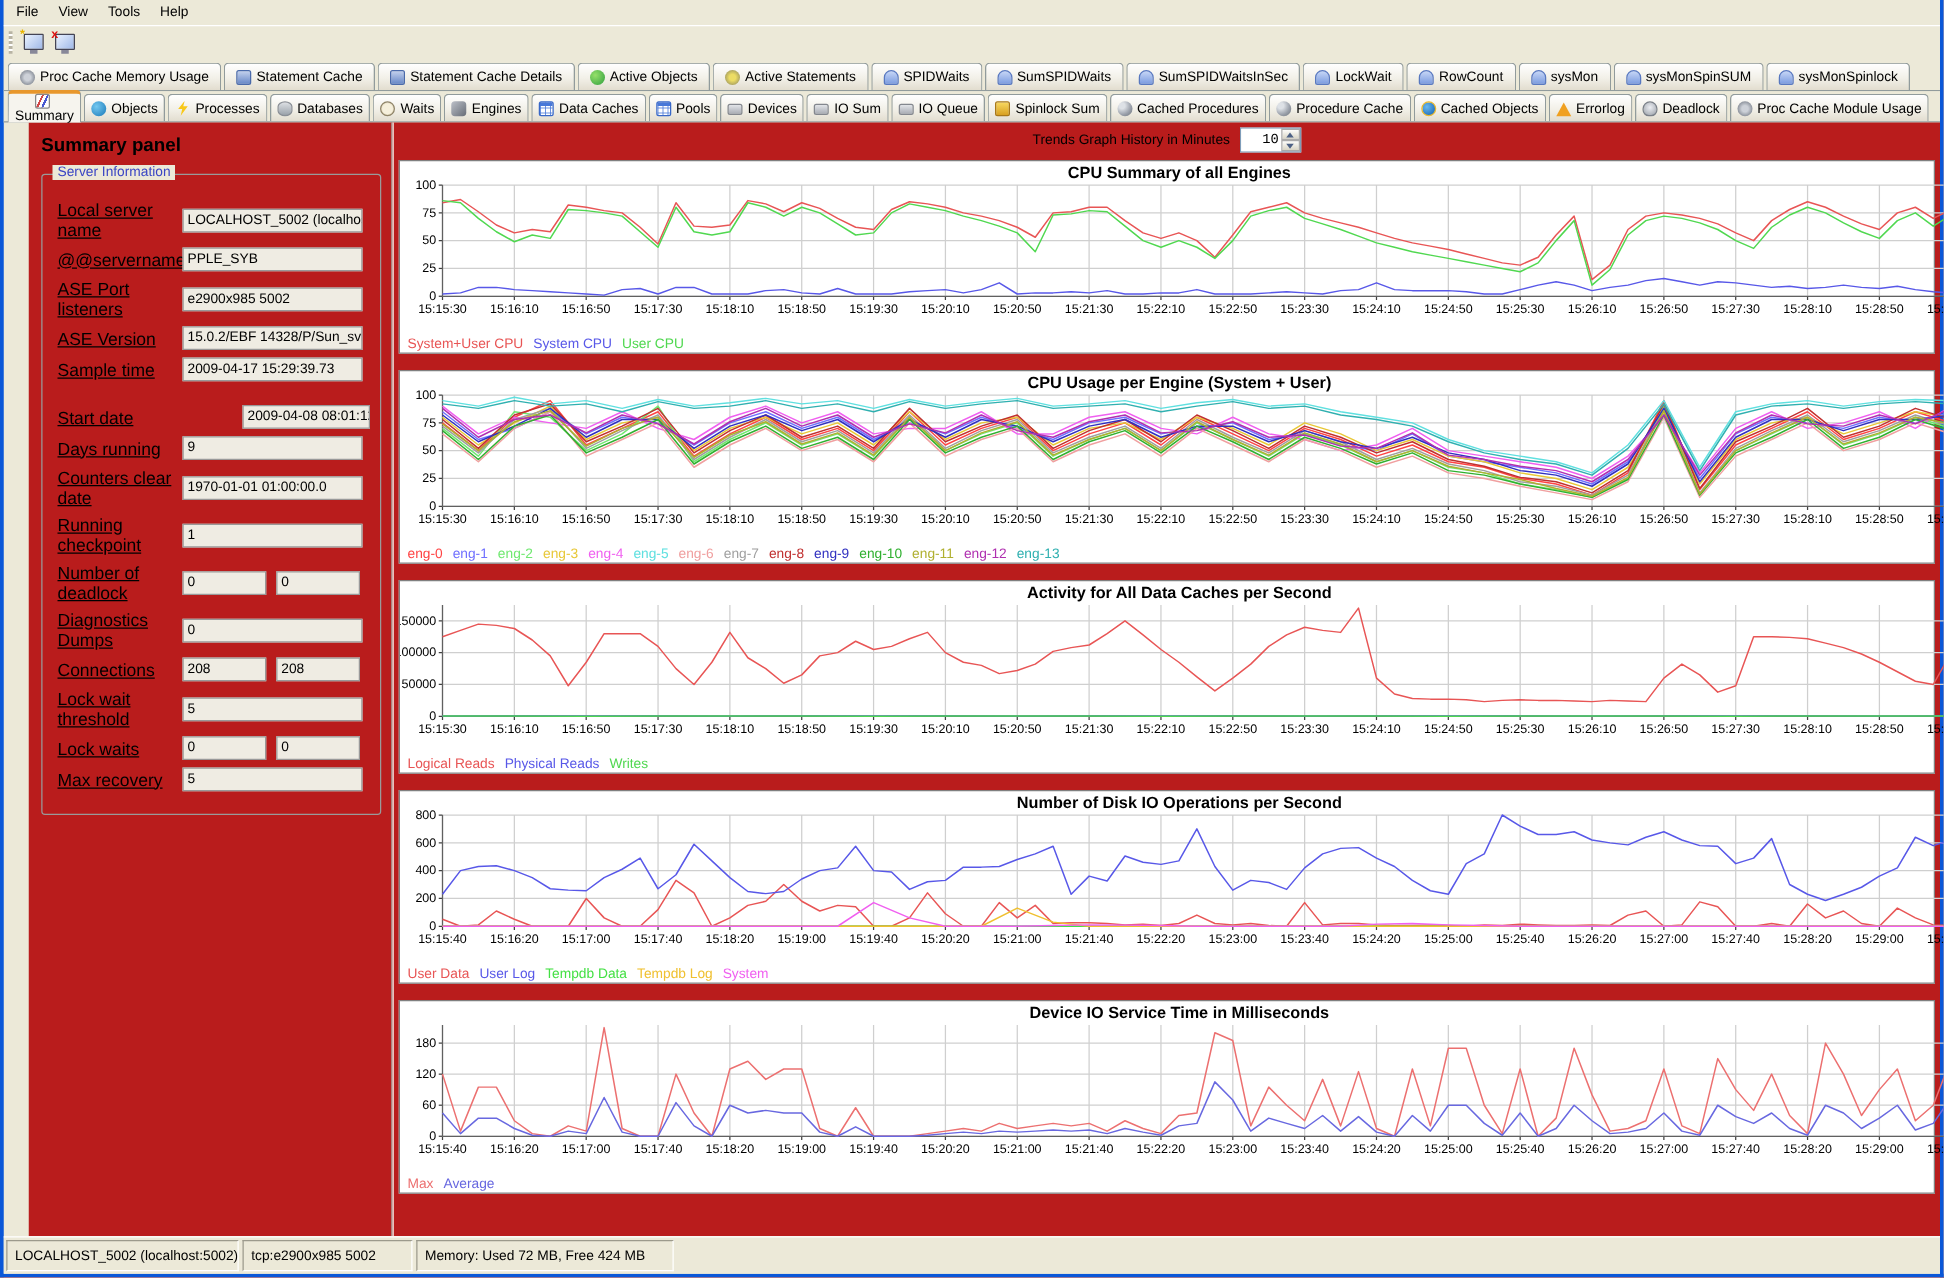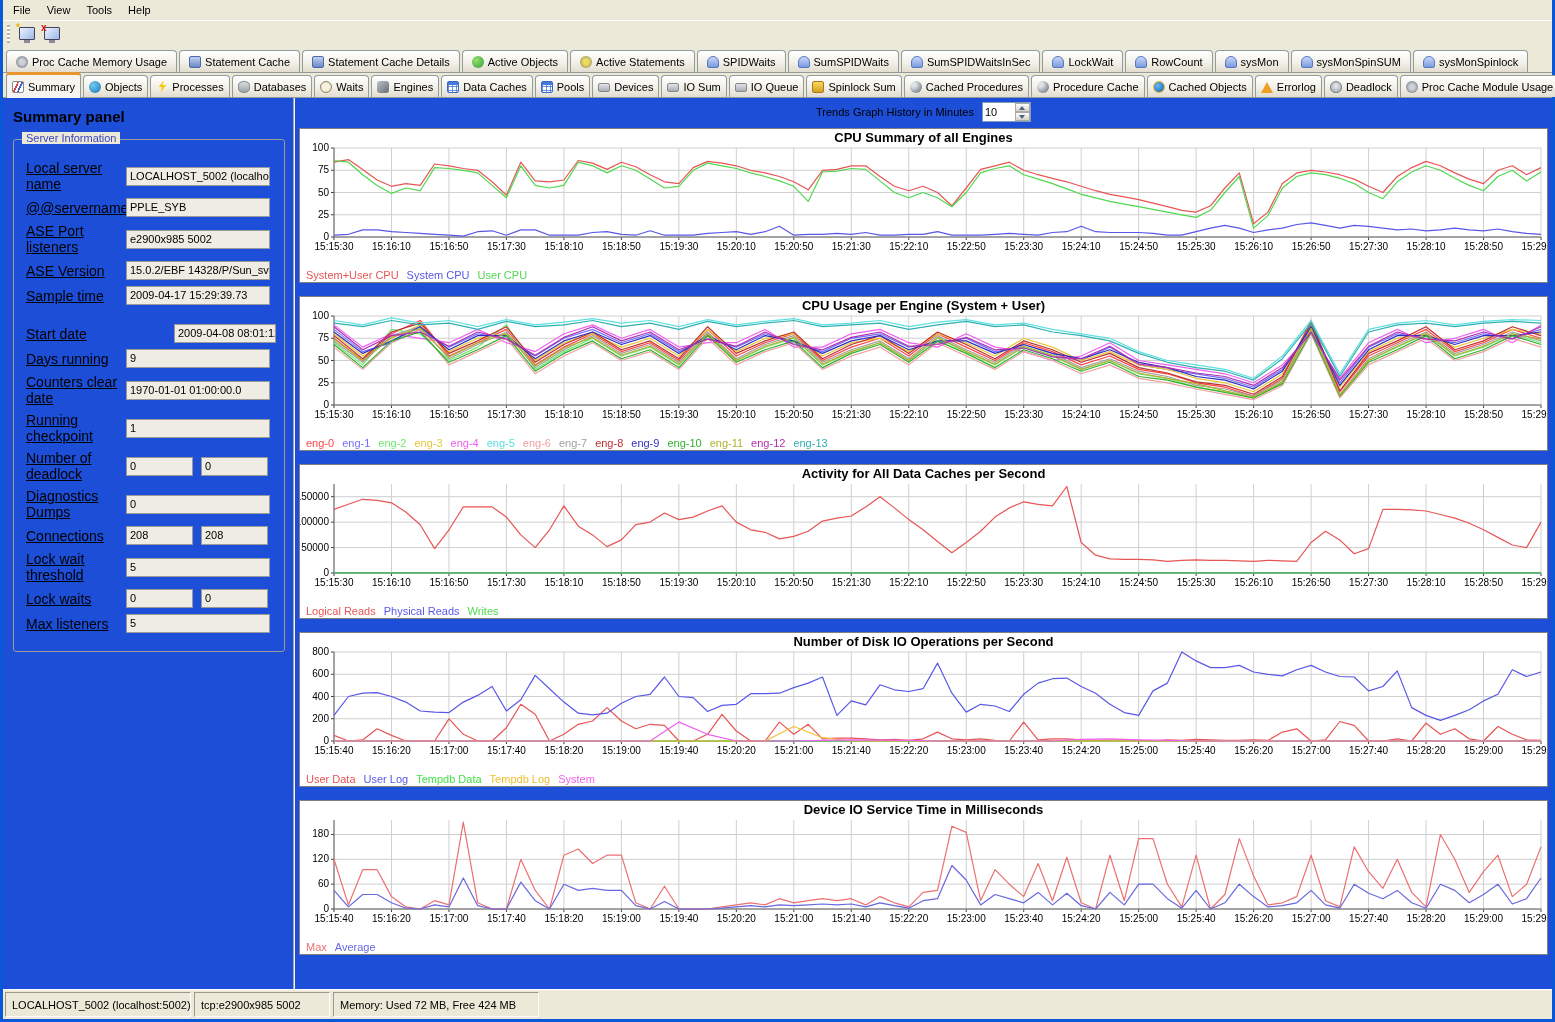--- a/index.html
+++ b/index.html
@@ -33,21 +33,21 @@
   .mon:after{content:"";position:absolute;left:4px;bottom:-4px;width:6px;height:3px;background:#889;}
   .badge{position:absolute;top:0;left:1px;font-size:10px;font-weight:bold;line-height:10px;}
   .badge.star{color:#e8b400;} .badge.cross{color:#dd1111;}
   
   .tabs{flex:none;display:flex;align-items:flex-end;background:#ece9d8;padding-left:3px;border-bottom:1px solid #919b9c;}
   .tabs.row1{height:26px;} .tabs.row2{height:24px;}
   .tab{display:flex;align-items:center;height:21px;padding:0 9px;margin-right:2px;white-space:nowrap;
     border:1px solid #919b9c;border-bottom:none;border-radius:4px 4px 0 0;
     background:linear-gradient(#ffffff,#f2f0e8 55%,#e2ddcf);font-size:11px;}
   .row2 .tab{padding:0 5px;}
-  .tab.selected{border-top:3px solid #e8972c;height:23px;background:#f6f4ee;margin-bottom:-1px;z-index:2;}
+  .tab.selected{border-top:3px solid #e8972c;height:23px;background:#f6f4ee;margin-bottom:-1px;z-index:2;flex-direction:column;}
   .ticon{width:12px;height:12px;margin-right:4px;flex:none;border-radius:2px;box-sizing:border-box;}
   .gear-icon{background:radial-gradient(circle,#cdd1d8 30%,#868c96 75%);border-radius:50%;}
   .gears-icon{background:radial-gradient(circle at 30% 30%,#dde1e6 20%,#9aa0aa 60%,#6a7078);border-radius:50%;}
   .cache-icon{background:linear-gradient(#c2d0ec,#6888c8);border:1px solid #4a6aaa;}
   .objects-icon{background:radial-gradient(circle at 35% 35%,#96e06a,#2e9e3e);border-radius:50%;}
   .statements-icon{background:radial-gradient(circle,#ecdc64 30%,#a8a060 75%);border-radius:50%;}
   .person-icon{background:linear-gradient(#c6d6f6,#7c9ce0);border:1px solid #5878c0;border-radius:6px 6px 2px 2px;}
   .chart-icon{background:#fff;border:1px solid #888;
     background-image:linear-gradient(115deg,transparent 30%,#d04848 30% 42%,transparent 42% 58%,#4858d0 58% 70%,transparent 70%);}
   .ball-icon{background:radial-gradient(circle at 35% 35%,#74c8f0,#1878b8);border-radius:50%;}
@@ -58,35 +58,35 @@
   .engine-icon{background:linear-gradient(135deg,#bcc0c8,#666c76);border-radius:3px;}
   .table-icon{background:#fff;border:1px solid #3868c8;
     background-image:linear-gradient(#4878d8 3px,transparent 3px),linear-gradient(90deg,rgba(72,120,216,.8) 1px,transparent 1px),linear-gradient(rgba(72,120,216,.8) 1px,transparent 1px);
     background-size:100% 100%,4px 100%,100% 4px;}
   .device-icon{background:linear-gradient(#e2e4e8,#a8acb4);border:1px solid #83878e;height:9px;margin-top:2px;}
   .lock-icon{background:linear-gradient(#f8d860,#d8a020);border:1px solid #a87818;}
   .warning-icon{width:0;height:0;border-left:6px solid transparent;border-right:6px solid transparent;
     border-bottom:11px solid #f0a020;background:none;border-radius:0;margin-top:1px;}
   .skull-icon{background:radial-gradient(circle at 50% 40%,#eceef2,#9aa0a8);border-radius:50% 50% 42% 42%;border:1px solid #7a8088;}
   
-  .content{flex:1;display:flex;min-height:0;background:#1d4ed8;}
+  .content{flex:1;display:flex;min-height:0;background:#b91c1c;margin-left:20px;}
   .left-panel{width:292px;flex:none;box-sizing:border-box;padding:4px 0 0 8px;border-right:2px groove #f8f6f0;overflow:hidden;}
   .lp-title{font-size:15px;font-weight:bold;margin:6px 0 4px 2px;}
   .groupbox{position:relative;border:1px solid #9a9a9a;border-radius:3px;margin:14px 8px 0 2px;padding:20px 8px 12px 12px;}
   .groupbox-legend{position:absolute;top:-8px;left:8px;background:#ece9d8;padding:0 4px;color:#3a45c4;font-size:11px;}
   .frow{display:flex;align-items:center;margin-bottom:6px;}
   .frow.gap{margin-top:19px;gap:48px;}
   .flabel{width:100px;flex:none;font-size:14px;text-decoration:underline;}
   .fbox{height:15px;line-height:15px;font-size:11px;background:#efece3;border:1px solid #999;
         padding:1px 3px;overflow:hidden;white-space:nowrap;box-sizing:content-box;}
   .fbox.wide{width:136px;} .fbox.half{width:59px;margin-right:8px;}
   .chart-area{flex:1;min-width:0;display:flex;flex-direction:column;padding:3px 4px 0 4px;}
   .trends{height:22px;flex:none;display:flex;align-items:center;justify-content:center;margin-bottom:5px;}
   .spin{display:flex;margin-left:8px;border:1px solid #7f9db9;background:#fff;height:18px;}
-  .spin input{width:28px;border:none;outline:none;font-size:11px;font-family:Liberation Sans, sans-serif;padding:0 2px;}
+  .spin input{width:28px;border:none;outline:none;text-align:right;font-size:11px;font-family:Liberation Mono, monospace;padding:0 2px;}
   .spin-btns{display:flex;flex-direction:column;width:15px;}
   .spin-btn{flex:1;background:linear-gradient(#fdfdfb,#d8d4c4);border:1px solid #aaa;display:flex;align-items:center;justify-content:center;padding:0;}
   .arrow-up{width:0;height:0;border-left:3px solid transparent;border-right:3px solid transparent;border-bottom:4px solid #4d6185;}
   .arrow-down{width:0;height:0;border-left:3px solid transparent;border-right:3px solid transparent;border-top:4px solid #4d6185;}
   .chart-panel{position:relative;height:153px;flex:none;background:#fff;border:1px solid #808080;margin-bottom:13px;}
   .chart-panel svg{display:block;}
   svg text{font-family:"Liberation Sans","DejaVu Sans",sans-serif;}
   .legend{position:absolute;left:6px;bottom:1px;font-size:11px;white-space:nowrap;}
   .legend span{margin-right:8px;}
   
@@ -307,21 +307,21 @@
             <div class="frow">
               <span class="flabel">Lock wait threshold</span>
               <span class="fbox wide">5</span>
             </div>
             <div class="frow">
               <span class="flabel">Lock waits</span>
               <span class="fbox half">0</span>
               <span class="fbox half">0</span>
             </div>
             <div class="frow">
-              <span class="flabel">Max listeners</span>
+              <span class="flabel">Max recovery</span>
               <span class="fbox wide">5</span>
             </div>
           </div>
       </div>
     </div>
 
     <div class="chart-area">
       <div class="trends">
         <span>Trends Graph History in Minutes</span>
         <span class="spin">

